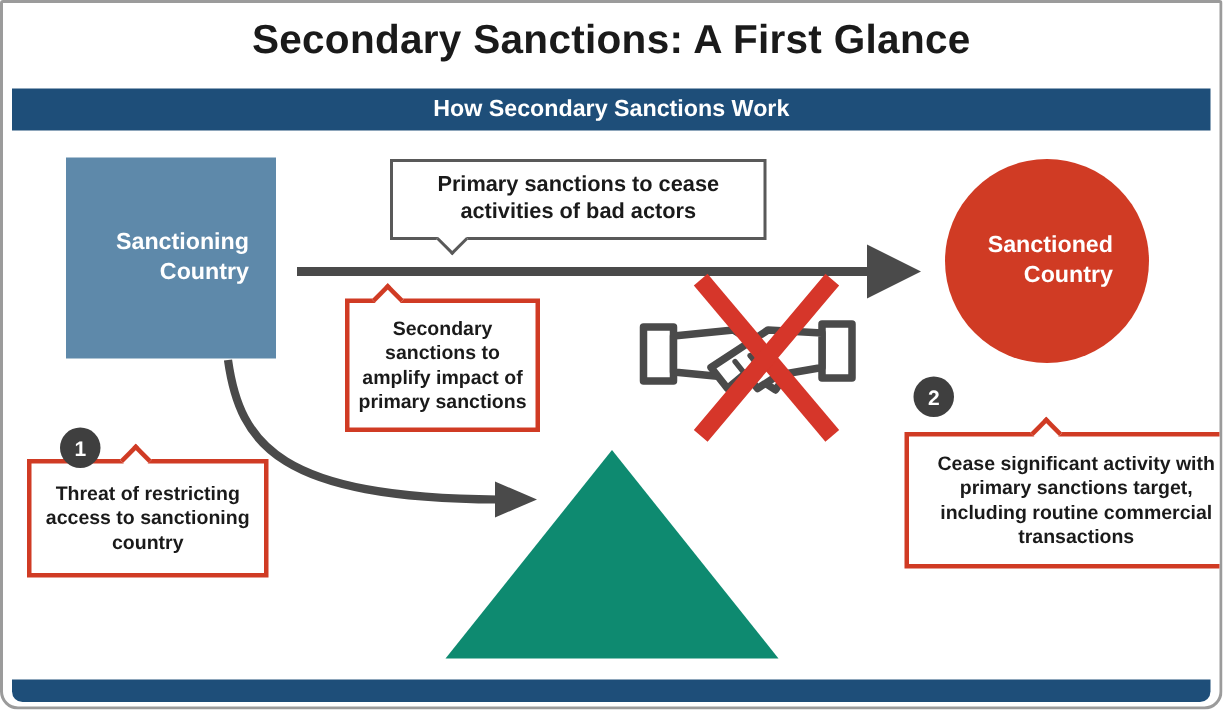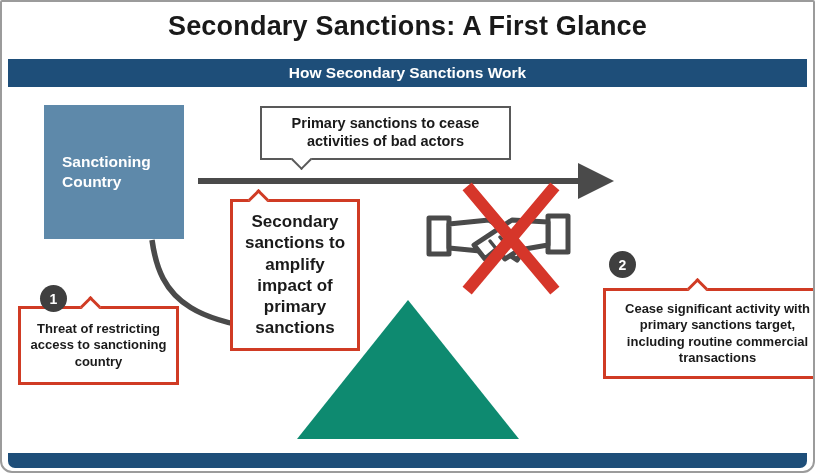--- a/index.html
+++ b/index.html
@@ -43,21 +43,21 @@
     background: var(--banner-navy, #1e4e79);
     border-radius: 0 0 7px 7px;
   }
   .layer {
     position: absolute;
     inset: 0;
     width: 815px; height: 473px;
     pointer-events: none;
     z-index: 2;
   }
-  .node { position: absolute; display: flex; align-items: center; justify-content: center; text-align: left; color: #fff; font-weight: bold; z-index: 1; }
+  .node { position: absolute; display: flex; align-items: center; justify-content: center; text-align: right; color: #fff; font-weight: bold; z-index: 1; }
   .square {
     left: 42px; top: 103px; width: 140px; height: 134px;
     background: var(--sanctioning-blue, #5e89aa);
     font-size: 15.5px; padding: 0 18px; line-height: 1.3;
   }
   .circle {
     left: 628px; top: 104px; width: 136px; height: 136px;
     border-radius: 50%;
     background: var(--sanctioned-red, #d03b24);
     font-size: 15.5px; padding: 0 24px; line-height: 1.3;
@@ -90,21 +90,21 @@
   .callout > span { position: relative; z-index: 2; display: block; }
   .callout-gray {
     left: 258px; top: 104px; width: 251px;
     border: 2px solid var(--callout-gray, #595959);
     font-size: 14.5px;
     padding: 6px 10px 8px;
   }
   .callout-secondary {
     left: 228px; top: 197px; width: 130px;
     border: 3px solid var(--callout-red, #d03b24);
-    font-size: 17px;
+    font-size: 13px;
     padding: 9px 4px;
   }
   .callout-step1 {
     left: 16px; top: 304px; width: 161px;
     border: 3px solid var(--callout-red, #d03b24);
     font-size: 13px;
     padding: 12px 4px;
   }
   .callout-step2 {
     left: 601px; top: 286px; width: 229px;
@@ -180,20 +180,23 @@
     <g transform="translate(425,190)">
       <line class="x-stroke" x1="44" y1="-1" x2="124" y2="94"></line>
       <line class="x-stroke" x1="124" y1="-1" x2="44" y2="94"></line>
     </g>
   </svg>
 
   <div class="node square">
     <span>Sanctioning Country</span>
   </div>
 
+  <div class="node circle">
+    <span>Sanctioned Country</span>
+  </div>
 
   <div class="triangle"></div>
 
   <div class="callout callout-gray">
     <span>Primary sanctions to cease activities of bad actors</span>
     <i class="notch notch-bottom" style="left:32px"></i>
   </div>
 
   <div class="callout callout-secondary">
     <i class="notch notch-top" style="left:18px"></i>

